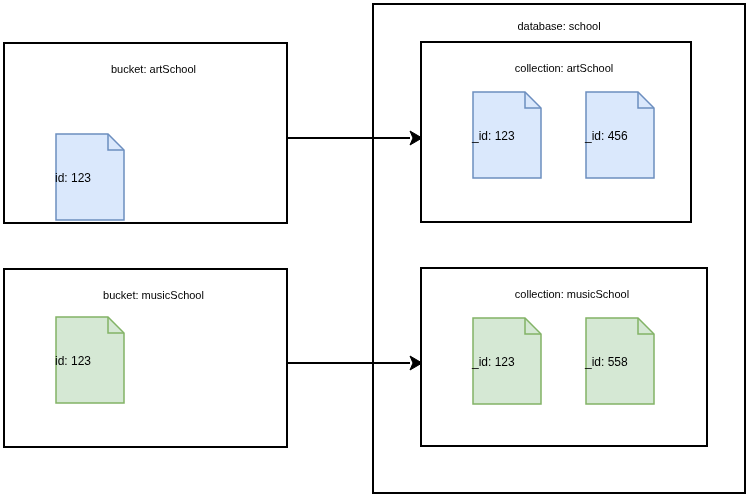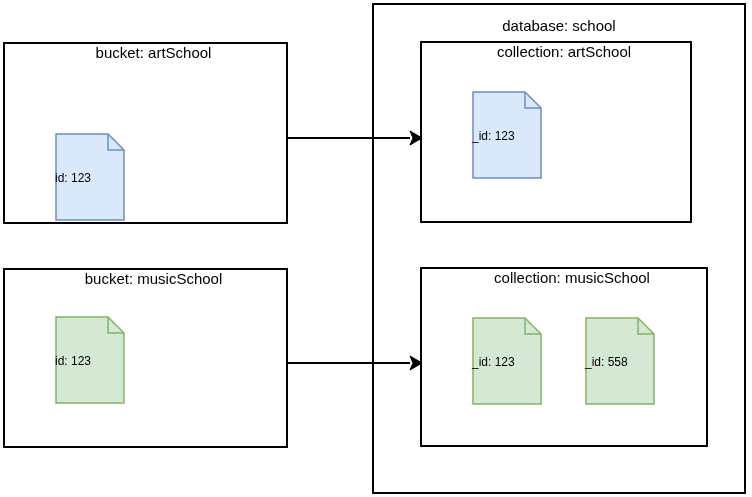--- a/index.html
+++ b/index.html
@@ -29,21 +29,21 @@
     position: absolute;
     box-sizing: border-box;
     border: 2px solid #000000;
     background: #ffffff;
   }
   .box-title {
     position: absolute;
     left: 0;
     right: 0;
     text-align: center;
-    font-size: 15px;
+    font-size: 11px;
     line-height: 18px;
     color: #000000;
     white-space: nowrap;
   }
 
   #database-box {
     left: 372px;
     top: 3px;
     width: 374px;
     height: 491px;
@@ -70,21 +70,21 @@
     width: 272px;
     height: 182px;
   }
   #collection-music-box {
     left: 420px;
     top: 267px;
     width: 288px;
     height: 180px;
   }
   .inner-title {
-    top: 0;
+    top: 16px;
     padding-left: 16px;
   }
 
   
   .doc {
     position: absolute;
     width: 70px;
     height: 88px;
   }
   .doc svg {
@@ -154,20 +154,27 @@
     <div class="box-title inner-title">collection: artSchool</div>
 
     <div class="doc" style="left:50px; top:48px;">
       <svg viewBox="0 0 70 88" xmlns="http://www.w3.org/2000/svg">
         <path d="M1 1 H53 L69 17 V87 H1 Z" fill="#dae8fc" stroke="#6c8ebf" stroke-width="1.5" stroke-linejoin="miter"></path>
         <path d="M53 1 V17 H69" fill="none" stroke="#6c8ebf" stroke-width="1.5" stroke-linejoin="miter"></path>
       </svg>
       <div class="doc-label">_id: 123</div>
     </div>
 
+    <div class="doc" style="left:163px; top:48px;">
+      <svg viewBox="0 0 70 88" xmlns="http://www.w3.org/2000/svg">
+        <path d="M1 1 H53 L69 17 V87 H1 Z" fill="#dae8fc" stroke="#6c8ebf" stroke-width="1.5" stroke-linejoin="miter"></path>
+        <path d="M53 1 V17 H69" fill="none" stroke="#6c8ebf" stroke-width="1.5" stroke-linejoin="miter"></path>
+      </svg>
+      <div class="doc-label">_id: 456</div>
+    </div>
   </div>
 
   <div class="box" id="collection-music-box">
     <div class="box-title inner-title">collection: musicSchool</div>
 
     <div class="doc" style="left:50px; top:48px;">
       <svg viewBox="0 0 70 88" xmlns="http://www.w3.org/2000/svg">
         <path d="M1 1 H53 L69 17 V87 H1 Z" fill="#d5e8d4" stroke="#82b366" stroke-width="1.5" stroke-linejoin="miter"></path>
         <path d="M53 1 V17 H69" fill="none" stroke="#82b366" stroke-width="1.5" stroke-linejoin="miter"></path>
       </svg>

